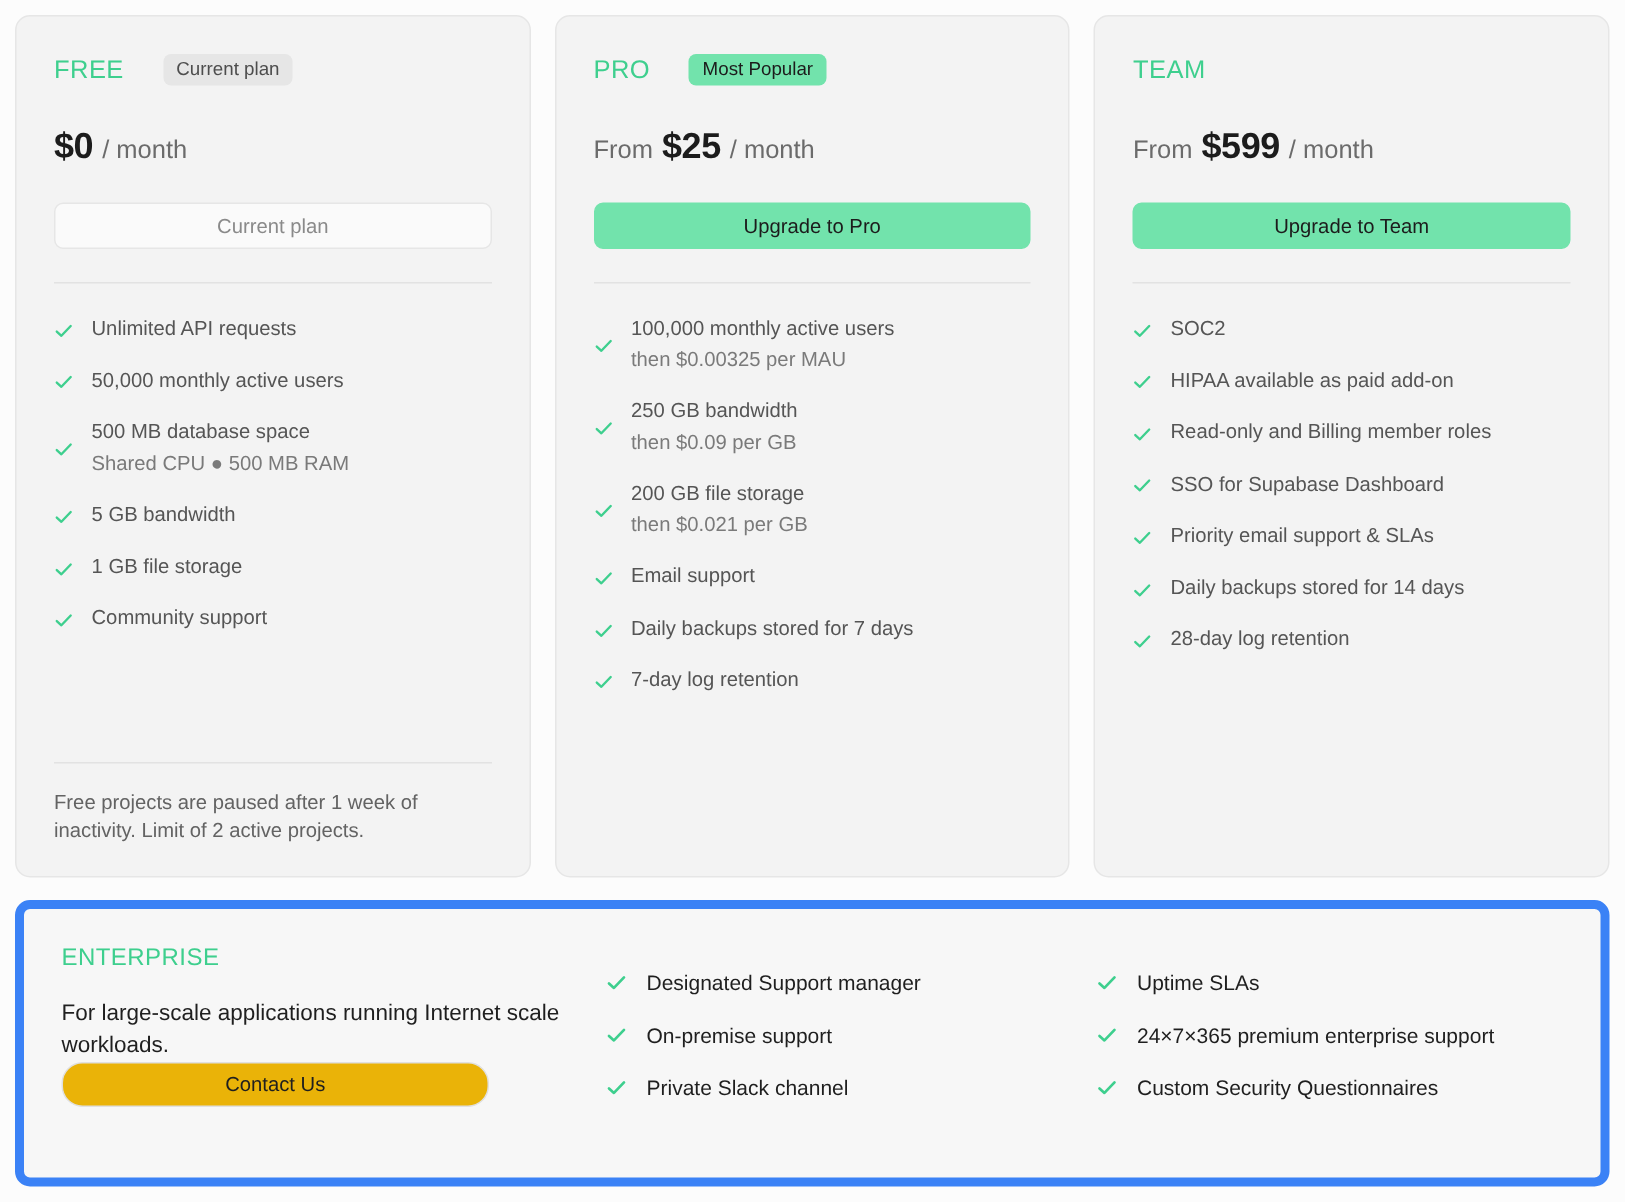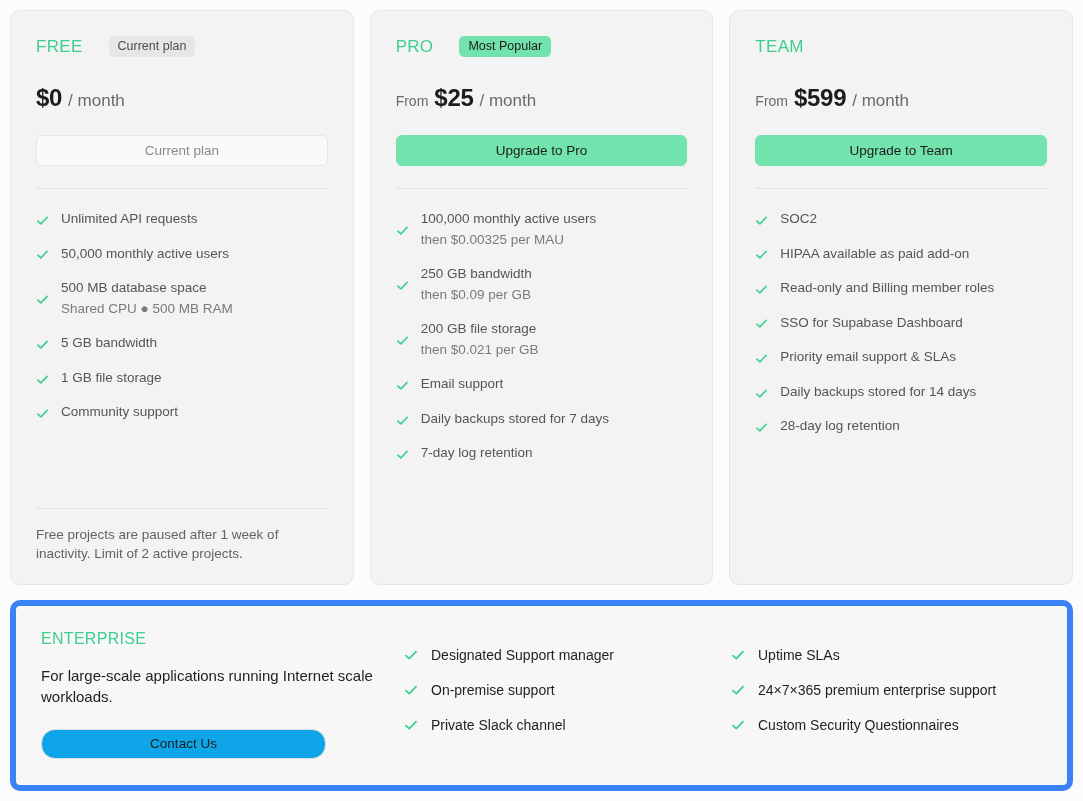--- a/index.html
+++ b/index.html
@@ -58,21 +58,21 @@
   .badge.grey { background: #e6e6e6; color: #4d4d4d; }
   .badge.green { background: #72e3ac; color: #1c1c1c; font-weight: 400; }
 
   .price-row {
     margin-top: 27px;
     display: flex;
     align-items: baseline;
     gap: 6px;
     height: 26px;
   }
-  .price-from { font-size: 14px; color: #6b6b6b; text-align: right; }
+  .price-from { font-size: 17px; color: #6b6b6b; text-align: right; }
   .price-amount { font-size: 24px; font-weight: 700; color: #1c1c1c; letter-spacing: -0.3px; }
   .price-per { font-size: 17px; color: #6b6b6b; }
 
   .cta {
     margin-top: 25px;
     height: 31px;
     width: 100%;
     border-radius: 6px;
     font-size: 13.5px;
     display: flex;
@@ -147,25 +147,24 @@
     font-size: 16px;
     letter-spacing: 0.3px;
   }
   .ent-desc {
     margin-top: 17px;
     font-size: 15px;
     color: #1f1f1f;
     line-height: 1.42;
   }
   .ent-cta {
-    margin-top: 21px;
     width: 285px;
     height: 30px;
     border-radius: 14px;
-    background: #0ea5e9;
+    background: #eab308;
     border: 1px solid #e0e0e0;
     color: #1f1f1f;
     font-size: 13.5px;
     display: flex;
     align-items: center;
     justify-content: center;
     cursor: pointer;
     font-family: inherit;
   }
   .ent-col {

